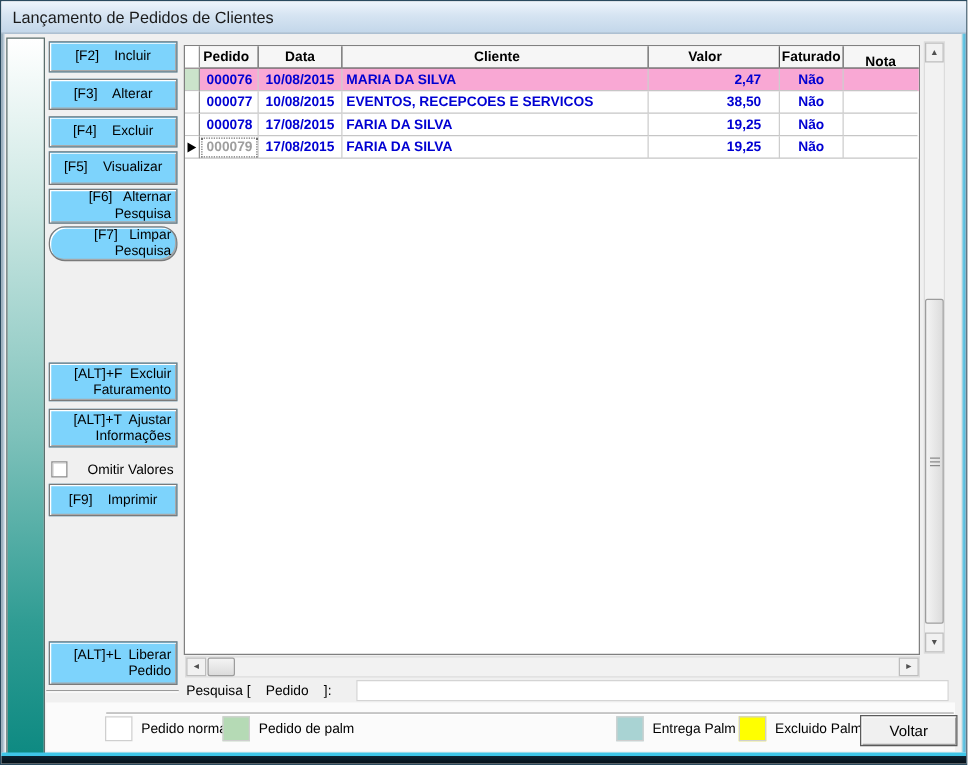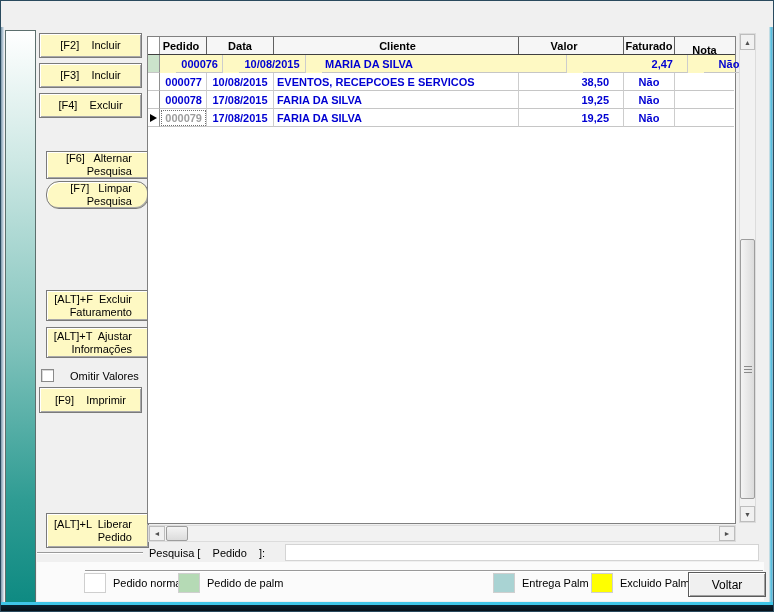--- a/index.html
+++ b/index.html
@@ -37,28 +37,28 @@
   
   .teal-strip {
     position:absolute; left:4px; top:29px; width:31px; height:574px;
     background:linear-gradient(180deg,#ffffff 0%,#cfe9e5 22%,#7fc2bb 55%,#2f9c93 82%,#0e8a82 100%);
     border:1px solid #5c6f6d;
   }
 
   
   .btn {
     position:absolute; left:38px; width:103px;
-    background:#fef9c3;
+    background:#7dd3fc;
     border:1px solid #7a7a7a;
     box-shadow: inset 1px 1px 0 #ffffff, inset -1px -1px 0 #a8a8a8;
     font-size:11px; line-height:13px; color:#000;
     display:flex; flex-direction:column; justify-content:center; align-items:center;
     white-space:pre-wrap; cursor:default;
   }
-  .btn.two { align-items:flex-end; padding-right:16px; text-align:right;margin-left:7px; }
+  .btn.two { align-items:flex-end; padding-right:4px; text-align:right; }
   .b-f2 { top:32px; height:25px; }
   .b-f3 { top:62px; height:25px; }
   .b-f4 { top:92px; height:25px; }
   .b-f5 { top:120px; height:27px; }
   .b-f6 { top:150px; height:28px; }
   .b-f7 { top:180px; height:28px;border-radius:13px; }
   .b-altf { top:289px; height:31px; }
   .b-altt { top:326px; height:31px; }
   .b-f9 { top:386px; height:26px; }
   .b-altl { top:512px; height:35px; }
@@ -79,21 +79,21 @@
     position:absolute; left:146px; top:35px; width:589px; height:488px;
     background:#fff; border:1px solid #808080;
   }
   .grid-header { display:flex; height:18px; background:#f6f6f6; border-bottom:1px solid #404040; }
   .grid-header .cell {
     font-size:11px; font-weight:bold; color:#000;
     display:flex; align-items:center; justify-content:center;
     border-right:1px solid #606060; overflow:hidden;
   }
   .grid-row { display:flex; height:18px; background:#fff; color:#0000d2; font-weight:bold; font-size:11px; }
-  .grid-row.palm { background:#fef9c3;gap:16px; }
+  .grid-row.palm { background:#f9a8d4; }
   .grid-row .cell {
     border-right:1px solid #cdcdcd; border-bottom:1px solid #c6c6c6;
     display:flex; align-items:center; overflow:hidden; white-space:nowrap;
   }
   .c-ind { width:12px; flex:none; border-right:1px solid #909090 !important; justify-content:center; background:#fff; }
   .grid-row.palm .c-ind { background:#cbe3cb; }
   .c-pedido   { width:47px;  flex:none; justify-content:flex-end; padding-right:4px; }
   .c-data     { width:67px;  flex:none; justify-content:center; }
   .c-cliente  { width:245px; flex:none; justify-content:flex-start; padding-left:3px; }
   .c-valor    { width:105px; flex:none; justify-content:flex-end; padding-right:14px; }
@@ -169,26 +169,30 @@
     box-shadow: inset 1px 1px 0 #ffffff, inset -1px -1px 0 #a0a0a0;
     font-size:12px; color:#000;
     display:flex; align-items:center; justify-content:center; cursor:default;
   }
 </style>
 </head>
 <body>
 
 <div id="window">
 
+  <div class="titlebar">
+    <span>Lançamento de Pedidos de Clientes</span>
+  </div>
 
   <div class="teal-strip"></div>
 
   <div class="btn b-f2">[F2]    Incluir</div>
-  <div class="btn b-f3">[F3]    Incluir</div>
+  <div class="btn b-f3">[F3]    Alterar</div>
   <div class="btn b-f4">[F4]    Excluir</div>
+  <div class="btn b-f5">[F5]    Visualizar</div>
   <div class="btn two b-f6">[F6]   Alternar
 Pesquisa</div>
   <div class="btn two b-f7">[F7]   Limpar
 Pesquisa</div>
   <div class="btn two b-altt">[ALT]+T  Ajustar
 Informações</div>
   <div class="btn two b-altf">[ALT]+F  Excluir
 Faturamento</div>
 
   <div class="checkbox-row">

